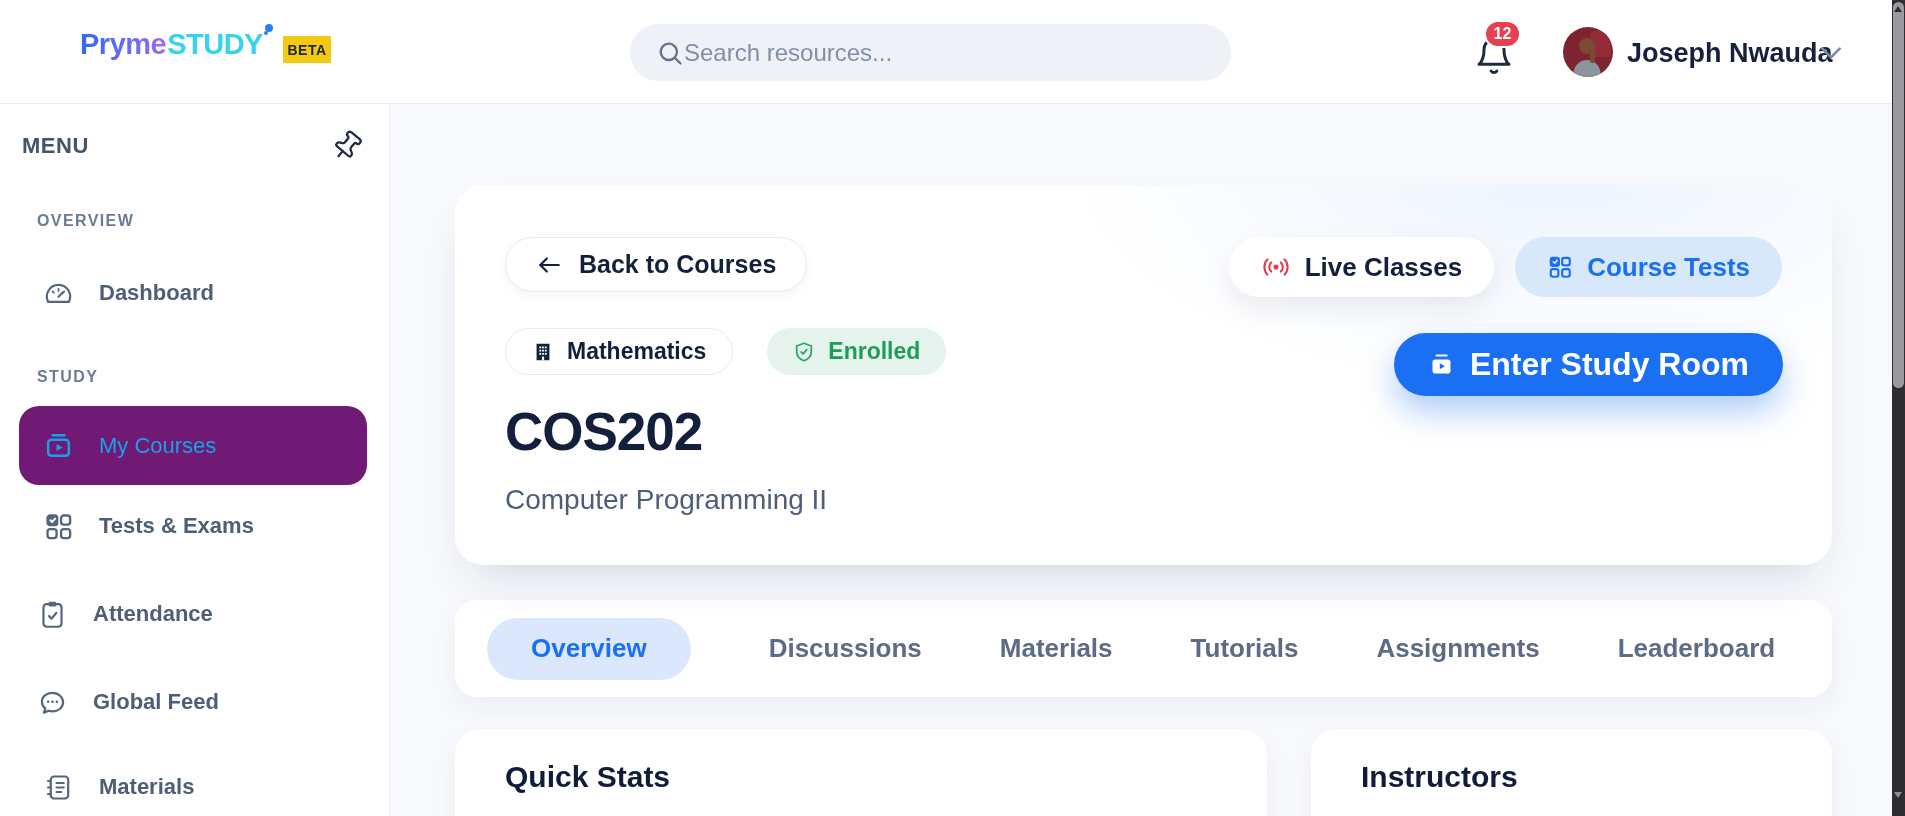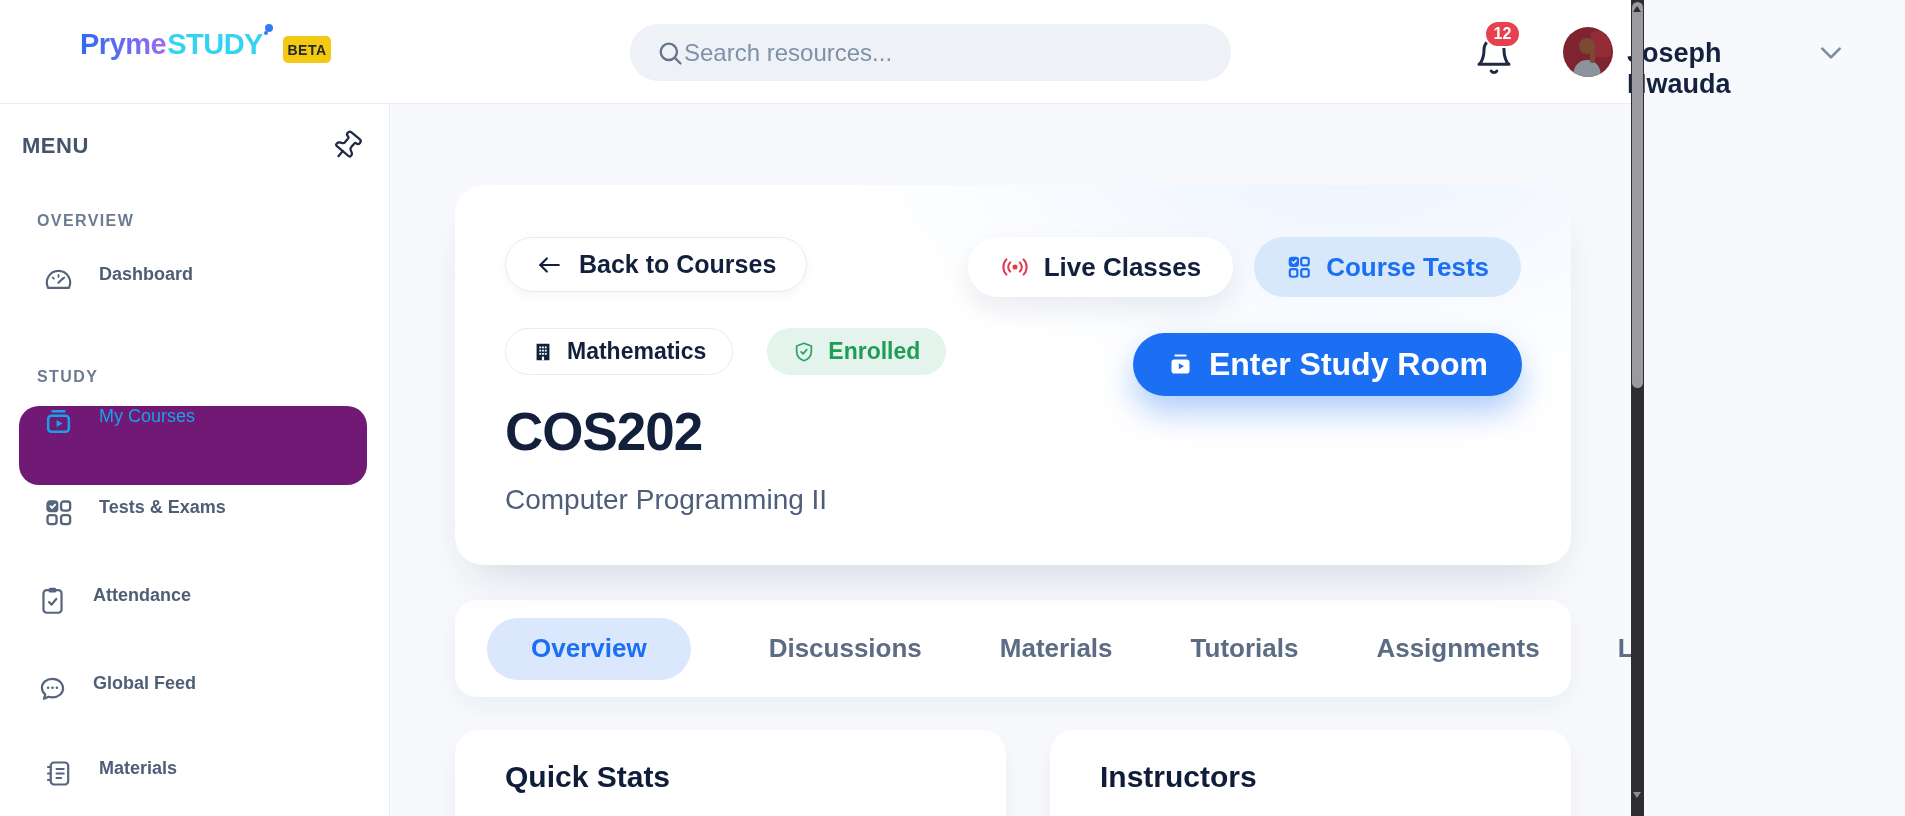--- a/index.html
+++ b/index.html
@@ -1,30 +1,30 @@
 <!DOCTYPE html>
 <html><head>
 <meta charset="utf-8">
 <style>
   * { margin:0; padding:0; box-sizing:border-box; }
   html,body { width:1905px; height:816px; overflow:hidden; background:#f7f9fc;
               font-family:"Liberation Sans","DejaVu Sans",sans-serif; }
-  .app { position:relative; width:1644px; height:816px; }
+  .app { position:relative; width:1905px; height:816px; }
 
   
   .topbar { position:absolute; left:0; top:0; right:13px; height:104px; background:#fff;
             border-bottom:1px solid #e7ecf3; z-index:5; }
   .logo { position:absolute; left:80px; top:28px; font-size:29px; font-weight:800; letter-spacing:-0.5px; }
   .logo-pryme { background:linear-gradient(90deg,#2f6bf0 0%,#6f6af3 60%,#9b6cf3 100%);
                 -webkit-background-clip:text; background-clip:text; color:transparent; }
   .logo-study { color:#35d3f2; margin-left:1px; }
   .logo-sparkle { position:absolute; top:-4px; right:-10px; width:8px; height:8px; border-radius:50%;
                   background:#2f7cf6; box-shadow:-3px 5px 0 -2px #2f7cf6; }
   .beta { position:absolute; left:283px; top:36px; width:48px; height:27px; background:#f3c912;
-          color:#22262e; font-size:14px; font-weight:800; border-radius:5px; display:flex;
+          color:#22262e; font-size:14px; font-weight:800; border-radius:0; display:flex;
           align-items:center; justify-content:center; letter-spacing:0.5px; }
   .search-pill { position:absolute; left:630px; top:24px; width:601px; height:57px; background:#eef2f7;
                  border-radius:29px; display:flex; align-items:center; padding:0 26px; gap:0; }
   .search-pill svg { flex:0 0 auto; }
   .search-input { border:none; outline:none; background:transparent; font-size:24px; color:#3c4c66;
                   width:100%; font-family:inherit; }
   .search-input::placeholder { color:#7f90a8; }
   .bell-wrap { position:absolute; left:1474px; top:34px; width:40px; height:44px; cursor:pointer; }
   .bell-badge { position:absolute; top:-14px; left:10px; min-width:37px; height:28px; background:#e8404e;
                 border-radius:14px; color:#fff; font-size:16px; font-weight:700; display:flex;
@@ -38,22 +38,22 @@
   
   .sidebar { position:absolute; left:0; top:104px; width:390px; bottom:0; background:#fff;
              border-right:1px solid #e7ecf3; z-index:4; }
   .menu-row { display:flex; align-items:center; justify-content:space-between;
               padding:26px 26px 0 22px; }
   .menu-title { font-size:22px; font-weight:700; color:#44546b; letter-spacing:0.5px; }
   .pin-btn { cursor:pointer; display:flex; }
   .side-label { margin:50px 0 0 37px; font-size:16px; font-weight:700; color:#6b7b91;
                 letter-spacing:1.4px; }
   .side-label.second { margin-top:46px; }
-  .side-item { height:58px; display:flex; padding-left:43px; gap:25px;
-               color:#4e5e76; font-size:18px; font-weight:600; cursor:pointer; }
+  .side-item { height:58px; display:flex; align-items:center; padding-left:43px; gap:25px;
+               color:#4e5e76; font-size:22px; font-weight:600; cursor:pointer; }
   .side-item .si-icon { width:31px; height:31px; display:flex; color:#55657d; }
   .side-item.mt1 { margin-top:34px; }
   .side-item.mt2 { margin-top:30px;padding-left:37px; }
   .side-item.mt3 { margin-top:27px; }
   .side-item.active { height:79px; margin:20px 22px 0 19px; padding-left:24px; background:#701a75;
                       border-radius:20px; color:#17a1e9; font-weight:400; }
   .side-item.active .si-icon { color:#17a1e9; }
   .side-item.after-active { margin-top:12px; }
 
   

